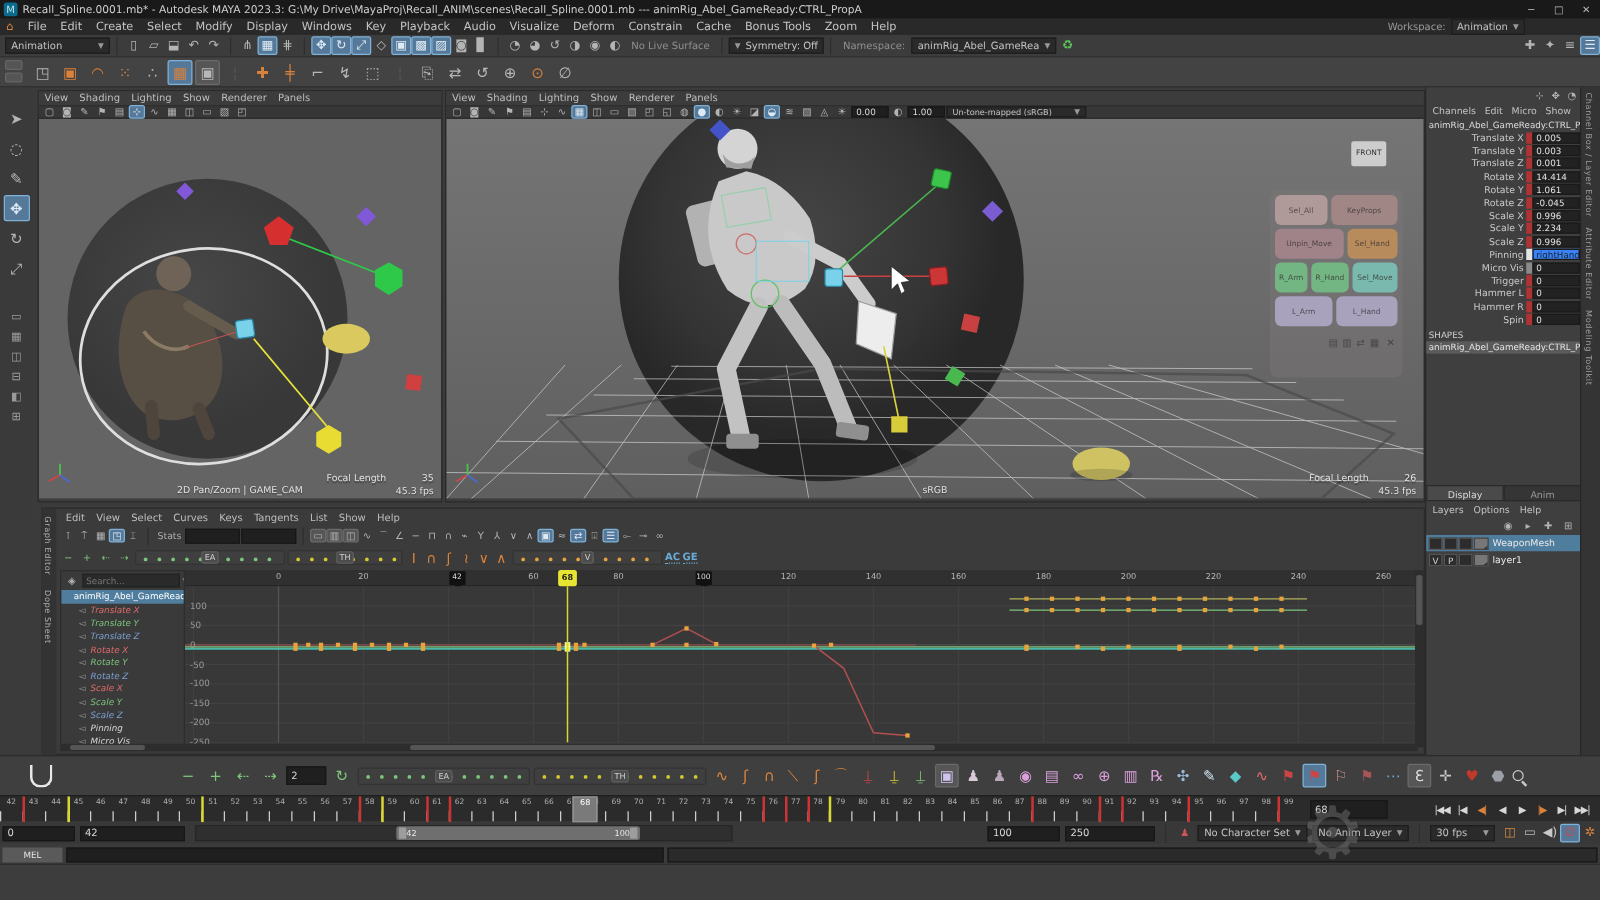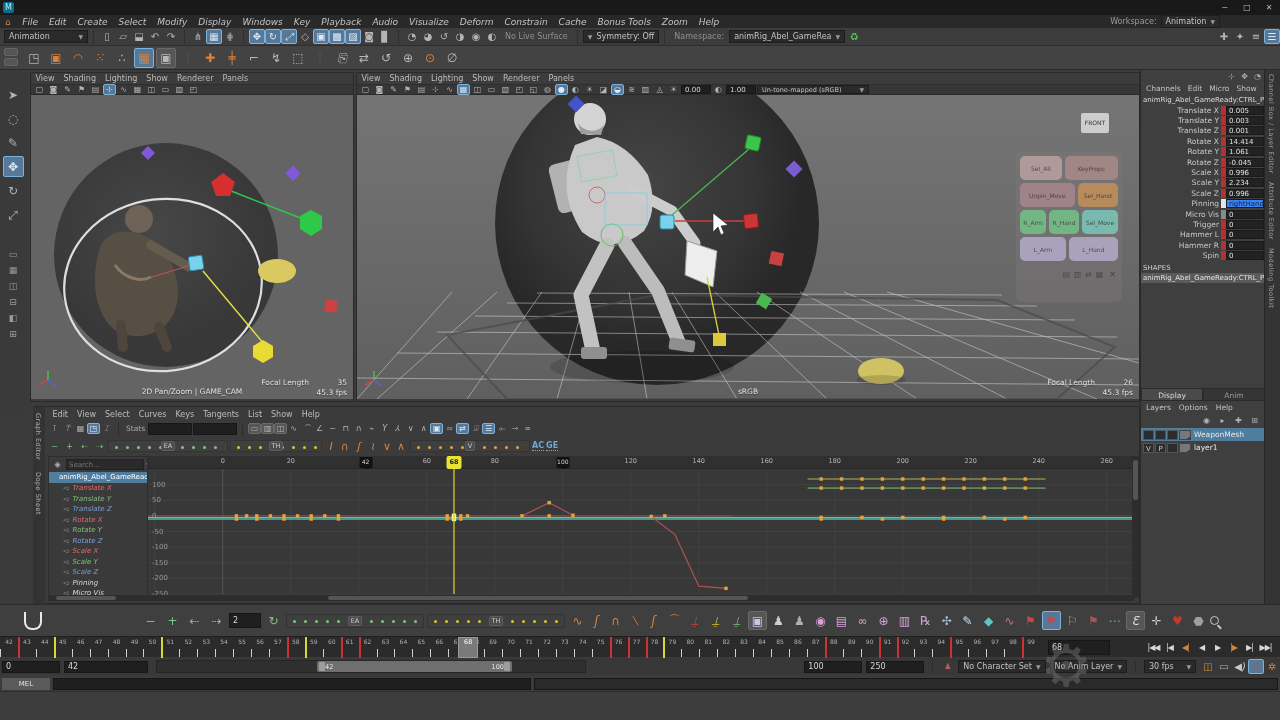--- a/index.html
+++ b/index.html
@@ -1,18 +1,18 @@
 <!DOCTYPE html>
 <html><head>
 <meta charset="utf-8">
 <style>
   *{margin:0;padding:0;box-sizing:border-box;font-family:"DejaVu Sans",sans-serif;}
   html,body{width:1280px;height:720px;overflow:hidden;background:#3b3b3b;color:#c8c8c8;font-size:9px;}
   .abs{position:absolute;}
-  .row{display:flex;align-items:center;font-style:italic;}
+  .row{display:flex;align-items:center;}
   .icon{display:inline-flex;align-items:center;justify-content:center;width:16px;height:15px;font-size:10px;color:#b4b4b4;flex:none;cursor:default;}
   .icon.sm{width:13px;height:11px;font-size:8px;}
   .icon.box{background:#565656;border:1px solid #6a6a6a;border-radius:2px;}
   .icon.hl{background:#56799a;border:1px solid #7fb2d9;border-radius:2px;color:#dceaf5;}
   .sep{width:1px;height:14px;background:#2e2e2e;margin:0 4px;flex:none;}
   .field{background:#1f1f1f;border:1px solid #171717;color:#d8d8d8;font-size:8px;padding:0 3px;height:12px;display:inline-flex;align-items:center;}
   .drop{background:#2a2a2a;border:1px solid #1d1d1d;color:#c2c2c2;font-size:8px;height:13px;display:inline-flex;align-items:center;padding:0 4px;gap:4px;}
   .drop .car{font-size:6px;color:#999;}
   .menu-item{padding:0 5.5px;font-size:9px;color:#c4c4c4;cursor:default;}
   .vmenu-item{padding:0 4.5px;font-size:8px;color:#bdbdbd;}
@@ -144,20 +144,21 @@
   .pk-btn{height:24px;border-radius:5px;font-size:6px;color:rgba(40,35,35,.75);display:flex;align-items:center;justify-content:center;opacity:.85;}
   #pk-footer{display:flex;justify-content:flex-end;align-items:center;gap:2px;margin-top:8px;}
   #pk-footer .icon{width:11px;height:10px;font-size:8px;color:rgba(60,55,55,.7);}
   #front-tag{position:absolute;right:30px;top:18px;width:28px;height:20px;background:#cdcdcd;color:#333;font-size:6px;text-align:center;line-height:20px;border-radius:2px;z-index:5;}
 </style>
 </head>
 <body>
 
 <div class="abs" id="titlebar">
   <span id="maya-logo">M</span>
+  <span class="ttl">Recall_Spline.0001.mb* - Autodesk MAYA 2023.3: G:\My Drive\MayaProj\Recall_ANIM\scenes\Recall_Spline.0001.mb  ---  animRig_Abel_GameReady:CTRL_PropA</span>
   <span id="win-controls">
     <span>─</span>
     <span>□</span>
     <span>✕</span>
   </span>
 </div>
 
 <div class="abs" id="menubar">
   <span id="home-icon">⌂</span>
   <span class="row">
@@ -1178,21 +1179,21 @@
     <span id="rs-bar">
       <span class="hdl"></span>
       <span>42</span>
       <span style="flex:1"></span>
       <span>100</span>
       <span class="hdl"></span>
     </span>
   </span>
   <span style="flex:1"></span>
   <span class="field" style="width:58px">100</span>
-  <span class="field" style="width:58px">250</span>
+  <span class="field" style="width:72px">250</span>
   <span class="sep"></span>
   <span class="icon sm" style="color:#cc5555">♟</span>
   <span class="drop">
       <span>No Character Set</span>
       <span class="car">▼</span>
     </span>
   <span class="drop">
       <span>No Anim Layer</span>
       <span class="car">▼</span>
     </span>

